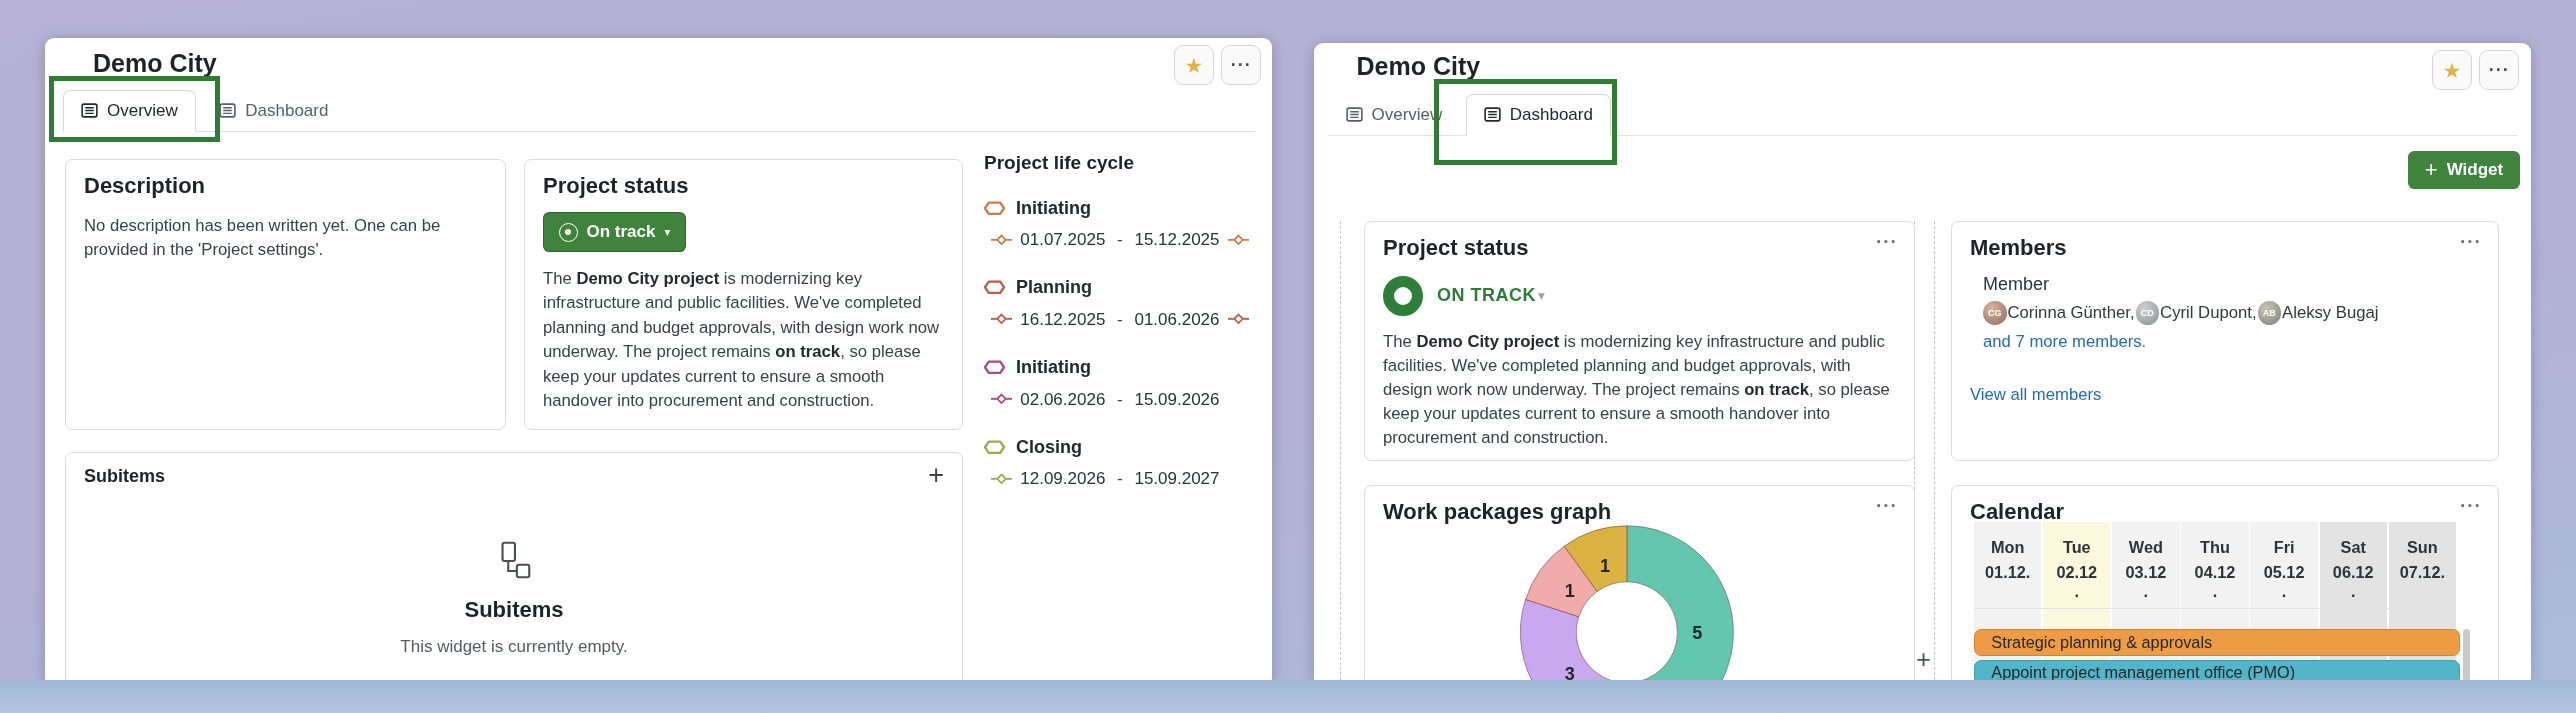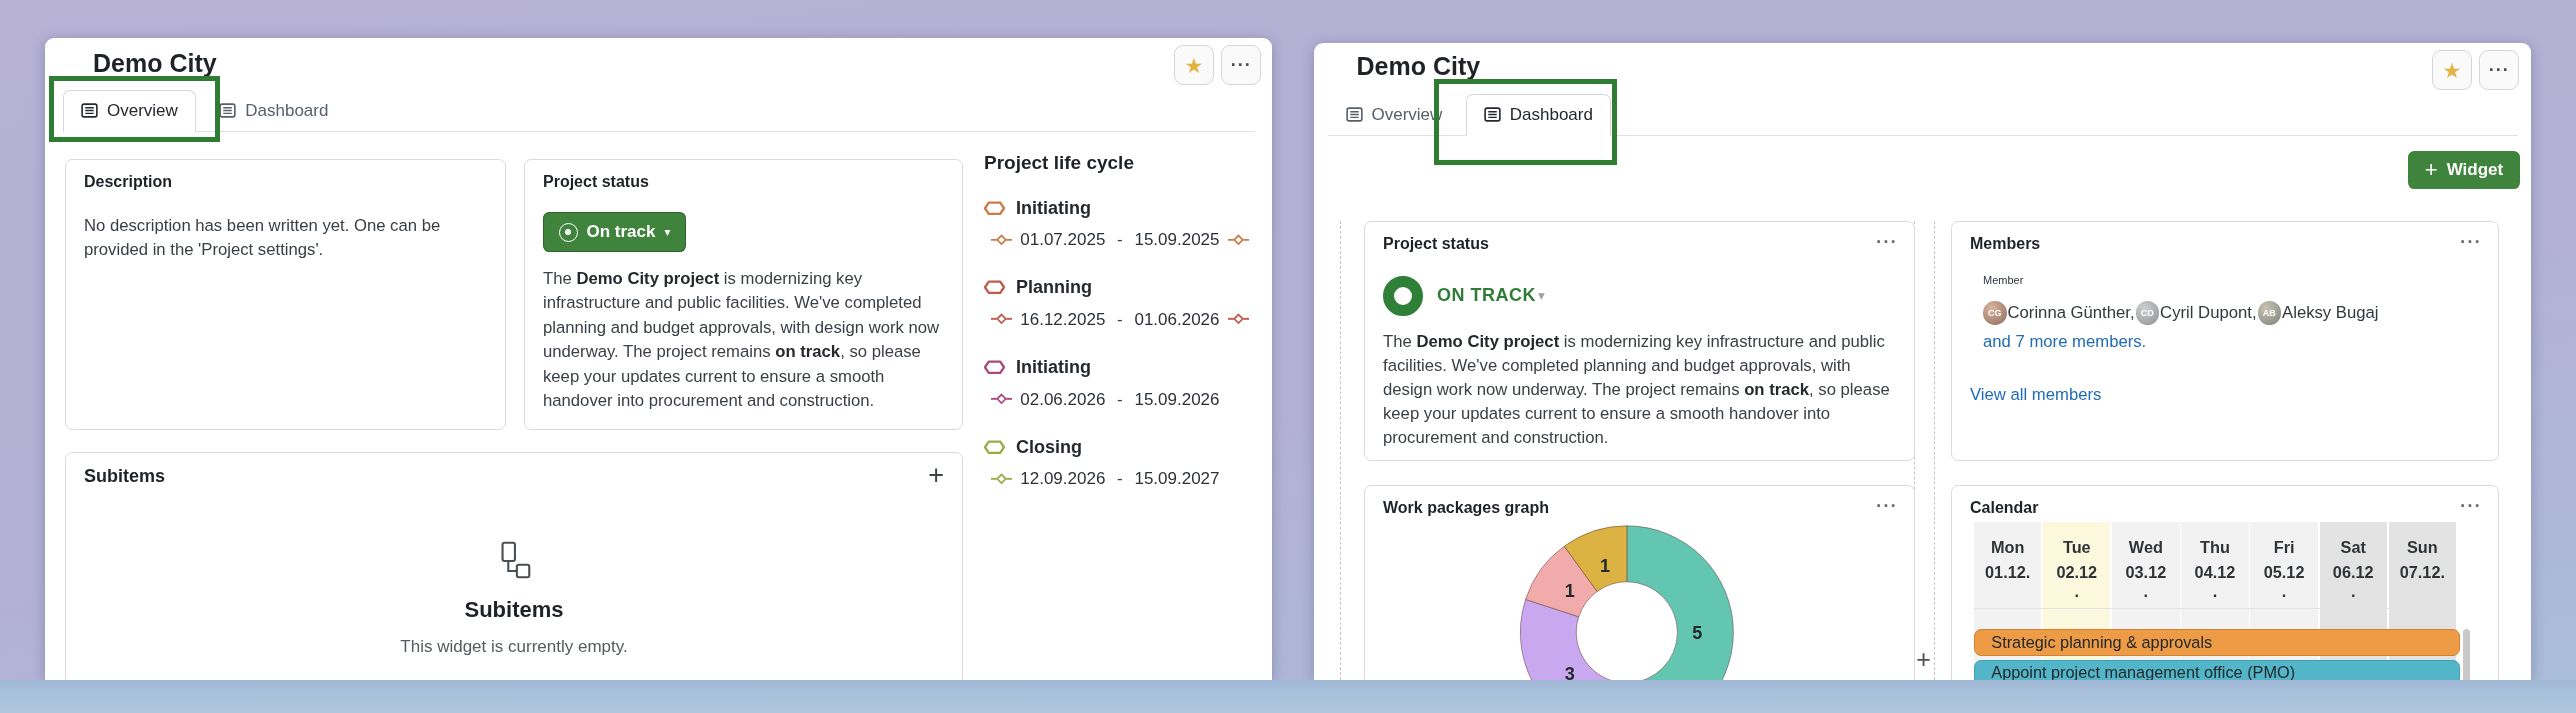--- a/index.html
+++ b/index.html
@@ -25,21 +25,21 @@
   .tabbar{position:absolute;height:41px;display:flex;align-items:flex-end;gap:5.4px;
     border-bottom:0.9px solid #dfe1e3;}
   #left-panel .tabbar{left:18px;top:52px;width:1192px;}
   #right-panel .tabbar{left:13.5px;top:51px;width:1190px;}
   .tab{height:40px;display:flex;align-items:center;gap:9px;padding:0 17px;margin-bottom:-0.9px;
     border:0.9px solid transparent;font-size:17px;color:#57606a;cursor:pointer;}
   .tab.active{background:#fff;border-color:#d4d6d8;border-bottom-color:#fff;
     border-radius:7.2px 7.2px 0 0;color:#24292e;font-weight:500;}
   .tab svg{flex:0 0 auto;}
   .card{position:absolute;background:#fff;border:0.9px solid #d8dadc;border-radius:7.2px;}
-  .card-title{position:absolute;left:18px;top:12.6px;font-size:16px;font-weight:700;color:#1f2328;}
+  .card-title{position:absolute;left:18px;top:12.6px;font-size:22px;font-weight:700;color:#1f2328;}
   .card-menu{position:absolute;right:16.3px;top:9px;font-size:19px;font-weight:700;color:#6b7075;
     letter-spacing:0.9px;cursor:pointer;}
   .body-text{font-size:16.7px;line-height:24.4px;color:#3a4046;}
   
   #desc-card{left:20px;top:121px;width:439px;height:269px;}
   #desc-card .body-text{position:absolute;left:18px;top:54px;width:403px;}
   #lstatus-card{left:479px;top:121px;width:437px;height:269px;}
   .ontrack-btn{position:absolute;left:18px;top:52px;height:38px;display:inline-flex;align-items:center;
     gap:9px;padding:0 14.5px;border-radius:6.3px;color:#fff;font-size:17px;font-weight:700;
     border:0.9px solid rgba(0,0,0,.25);cursor:pointer;}
@@ -69,21 +69,21 @@
     color:#fff;display:flex;align-items:center;justify-content:center;gap:9px;font-size:17px;
     font-weight:700;cursor:pointer;}
   .widget-btn .wplus{font-size:22px;font-weight:400;}
   #rstatus-card{left:50px;top:178px;width:549px;height:238px;}
   .ring-lg{position:absolute;left:18px;top:54px;width:40px;height:40px;border-radius:50%;
     border:11px solid #2e8038;box-sizing:border-box;}
   .rstatus-label{position:absolute;left:72px;top:63px;font-size:18px;font-weight:700;letter-spacing:0.5px;}
   .rstatus-caret{position:absolute;left:173px;top:65px;color:#9aa0a6;font-size:13.5px;}
   #rstatus-card .body-text{position:absolute;left:18px;top:108px;width:511px;line-height:24px;}
   #members-card{left:637px;top:178px;width:546px;height:238px;}
-  .member-col-label{position:absolute;left:31px;top:52px;font-size:11px;color:#2f353a;}
+  .member-col-label{position:absolute;left:31px;top:52px;font-size:18px;color:#2f353a;}
   .members-row{position:absolute;left:31px;top:79px;display:flex;align-items:center;gap:1px;
     font-size:16.7px;color:#33383d;white-space:nowrap;}
   .avatar{width:23.5px;height:23.5px;border-radius:50%;color:#fff;font-size:9px;font-weight:700;
     display:flex;align-items:center;justify-content:center;flex:0 0 auto;cursor:pointer;}
   .av0{background:radial-gradient(circle at 35% 30%,#d9b49c,#8d6b5e);}
   .av1{background:radial-gradient(circle at 35% 30%,#cfcfcf,#8c8f94);}
   .av2{background:radial-gradient(circle at 35% 30%,#c9c2b4,#7d837b);}
   .link{font-size:16.7px;cursor:pointer;}
   .more-link{position:absolute;left:31px;top:110px;}
   .viewall-link{position:absolute;left:18px;top:163px;}
@@ -168,21 +168,21 @@
         <span style="color:#24292e">Initiating</span>
       </div>
       <div class="phase-date-row">
         <span style="color: rgb(205, 122, 69);"><svg width="21" height="11.7" viewBox="0 0 22 12" stroke="currentColor" fill="none">
               <line x1="0" y1="6" x2="6" y2="6" stroke-width="2"></line>
               <polygon points="11,1.5 15.5,6 11,10.5 6.5,6" stroke-width="1.8"></polygon>
               <line x1="16" y1="6" x2="22" y2="6" stroke-width="2"></line>
             </svg></span>
         <span>01.07.2025</span>
         <span class="date-sep">-</span>
-        <span>15.09.2025</span>
+        <span>15.12.2025</span>
         <span style="color: rgb(205, 122, 69);"><svg width="21" height="11.7" viewBox="0 0 22 12" stroke="currentColor" fill="none">
               <line x1="0" y1="6" x2="6" y2="6" stroke-width="2"></line>
               <polygon points="11,1.5 15.5,6 11,10.5 6.5,6" stroke-width="1.8"></polygon>
               <line x1="16" y1="6" x2="22" y2="6" stroke-width="2"></line>
             </svg></span>
       </div>
     </div>
 
     <div class="phase">
       <div class="phase-name-row" style="color: rgb(192, 91, 73);">

